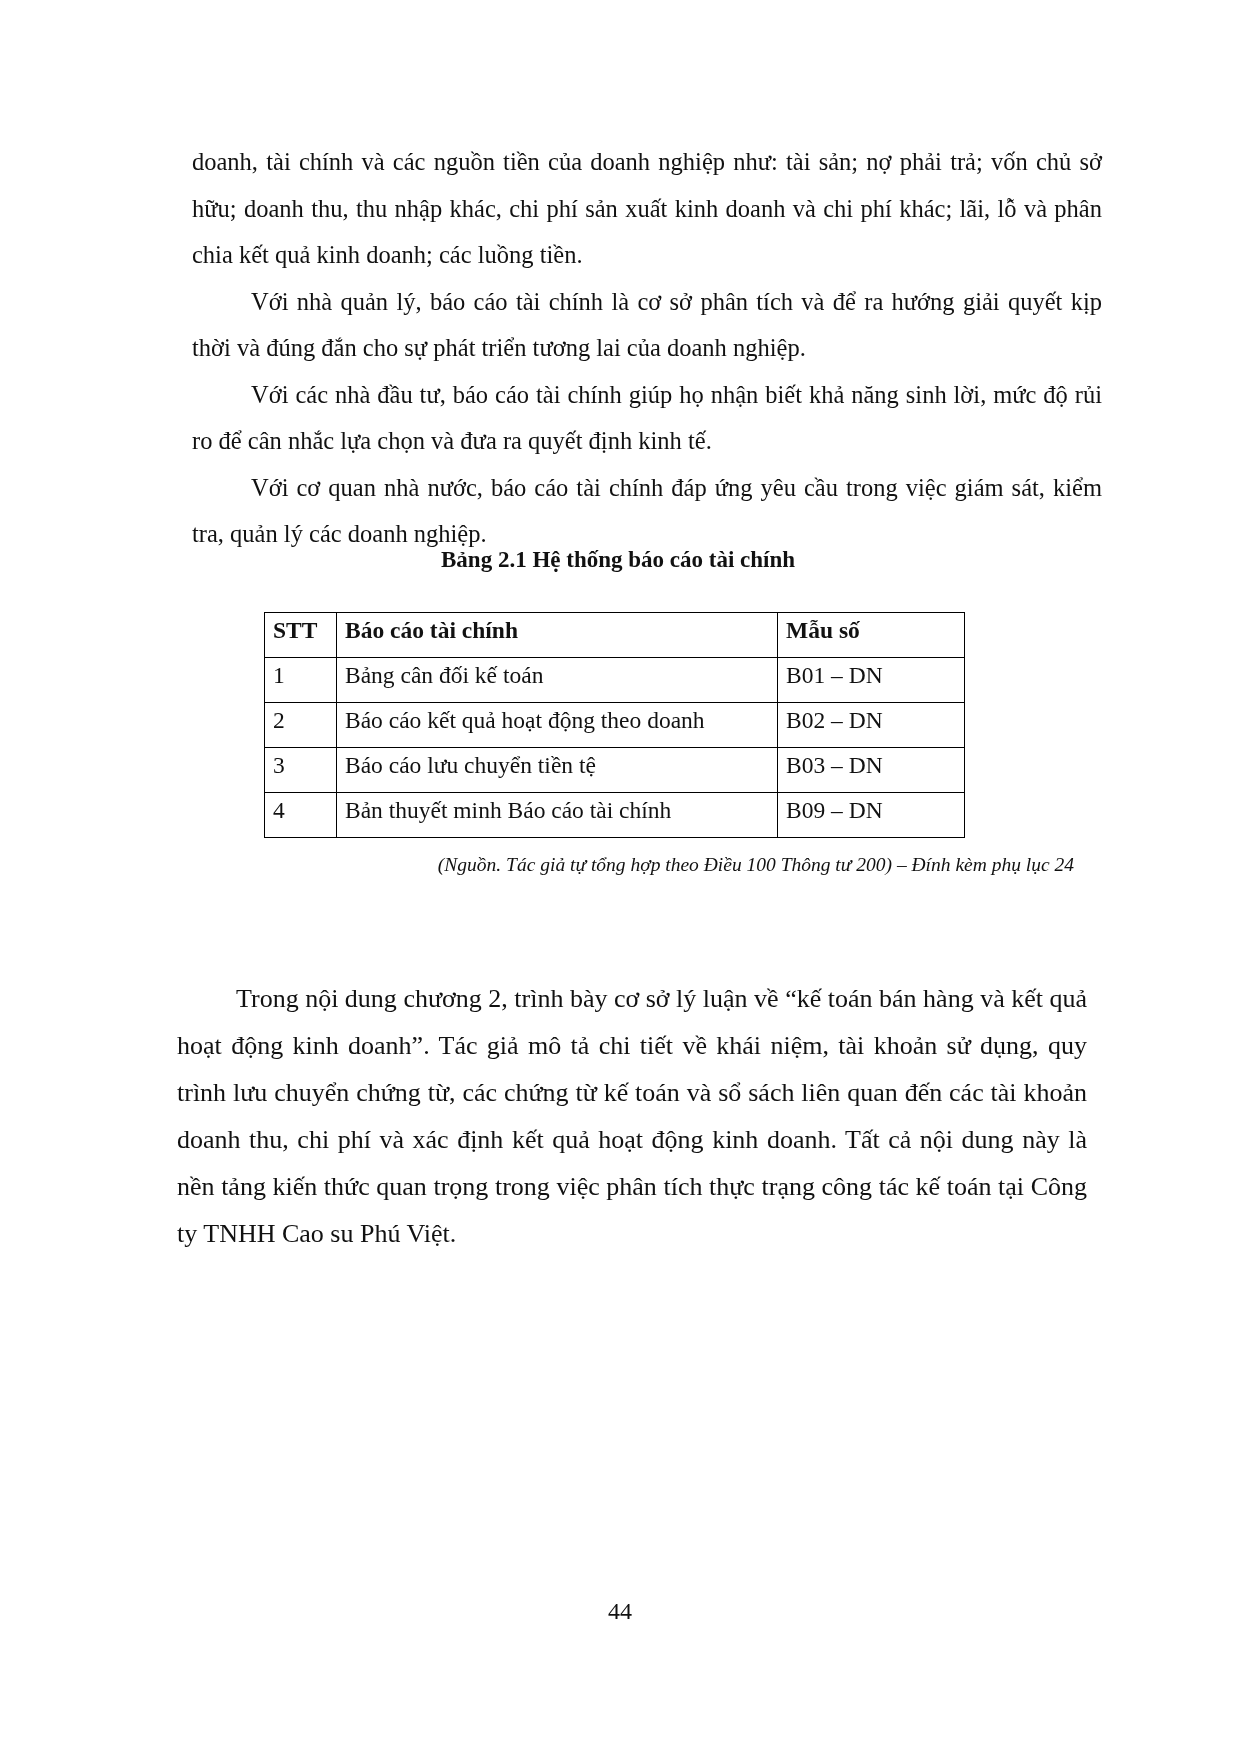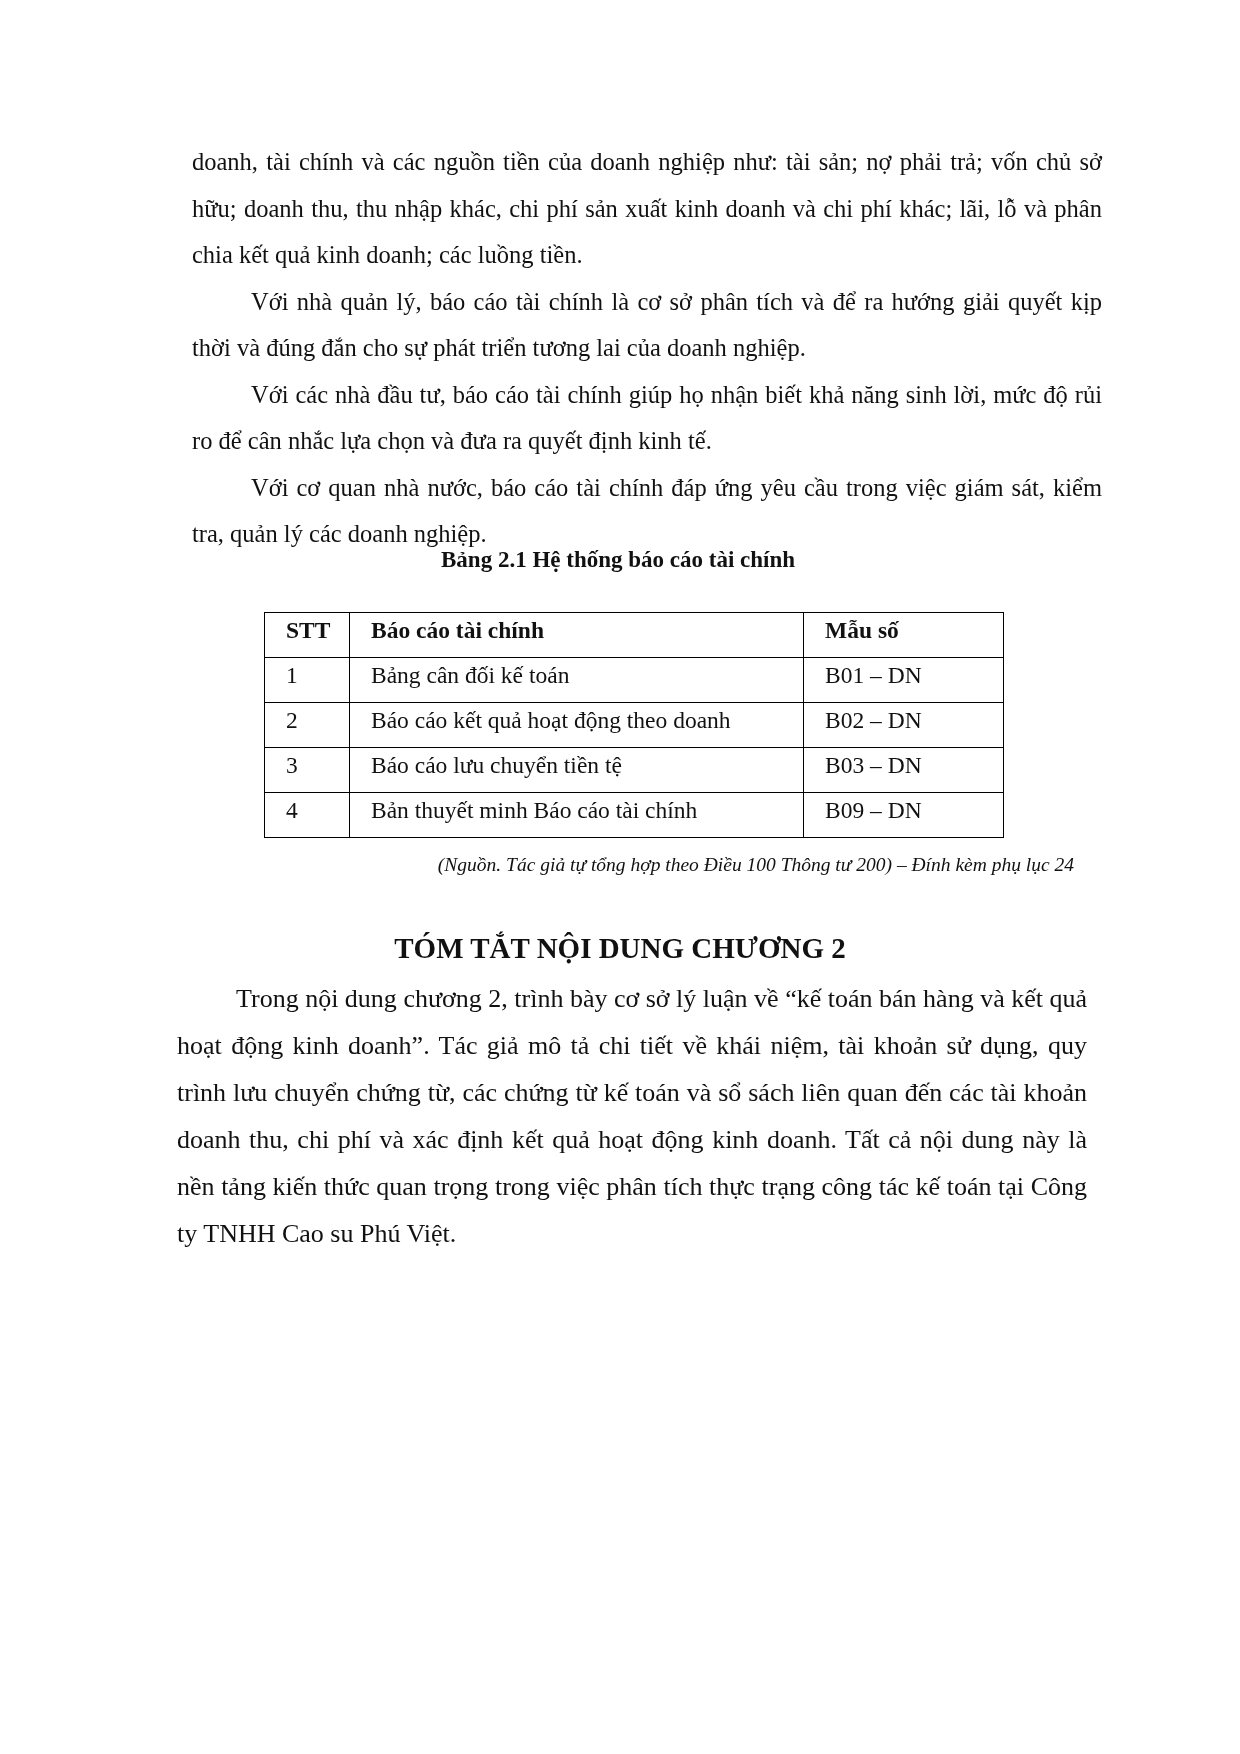--- a/index.html
+++ b/index.html
@@ -7,21 +7,21 @@
          font-family: "Liberation Serif", "DejaVu Serif", serif; color: #111; }
   .page { position: absolute; left: 0; top: 0; width: 1240px; height: 1754px; }
   .text-block { position: absolute; left: 177px; width: 910px; font-size: 24.5px;
                 line-height: 46.5px; text-align: justify; }
   .para { margin: 0; text-indent: 0; }
   .para.indent { text-indent: 59px; }
   .caption { position: absolute; left: 264px; width: 708px; top: 545px; text-align: center;
              font-weight: bold; font-size: 23px; line-height: 30px; }
   table.report { position: absolute; left: 264px; top: 612px; border-collapse: collapse;
                  font-size: 23.5px; }
-  table.report td, table.report th { border: 1.6px solid #000; height: 44px; padding: 0 0 0 21px;
+  table.report td, table.report th { border: 1.6px solid #000; height: 44px; padding: 0 0 0 8px;
                  vertical-align: top; text-align: left; line-height: 34px; }
   table.report th { font-weight: bold; }
   .c1 { width: 63px; } .c2 { width: 432px; } .c3 { width: 178px; }
   .source { position: absolute; top: 852px; right: 166px; font-style: italic; font-size: 19.5px;
             line-height: 26px; }
   .heading { position: absolute; top: 928px; left: 0; width: 1240px; text-align: center;
              font-weight: bold; font-size: 29px; line-height: 40px; }
   .summary { top: 975px; font-size: 26px; line-height: 47px; }
   .page-number { position: absolute; top: 1598px; left: 0; width: 1240px; text-align: center;
                  font-size: 24px; }
@@ -65,19 +65,19 @@
     <tr>
       <td>4</td>
       <td>Bản thuyết minh Báo cáo tài chính</td>
       <td>B09 – DN</td>
     </tr>
   </tbody>
     </table>
 
   <div class="source">(Nguồn. Tác giả tự tổng hợp theo Điều 100 Thông tư 200) – Đính kèm phụ lục 24</div>
 
-  <div class="heading">TÓM TẮT NỘI DUNG CHƯƠNG 2</div>
 
   <div class="text-block summary">
     <p class="para indent">Trong nội dung chương 2, trình bày cơ sở lý luận về “kế toán bán hàng và kết quả hoạt động kinh doanh”. Tác giả mô tả chi tiết về khái niệm, tài khoản sử dụng, quy trình lưu chuyển chứng từ, các chứng từ kế toán và sổ sách liên quan đến các tài khoản doanh thu, chi phí và xác định kết quả hoạt động kinh doanh. Tất cả nội dung này là nền tảng kiến thức quan trọng trong việc phân tích thực trạng công tác kế toán tại Công ty TNHH Cao su Phú Việt.</p>
   </div>
 
+  <div class="page-number">44</div>
 </div>
 
 </body></html>

